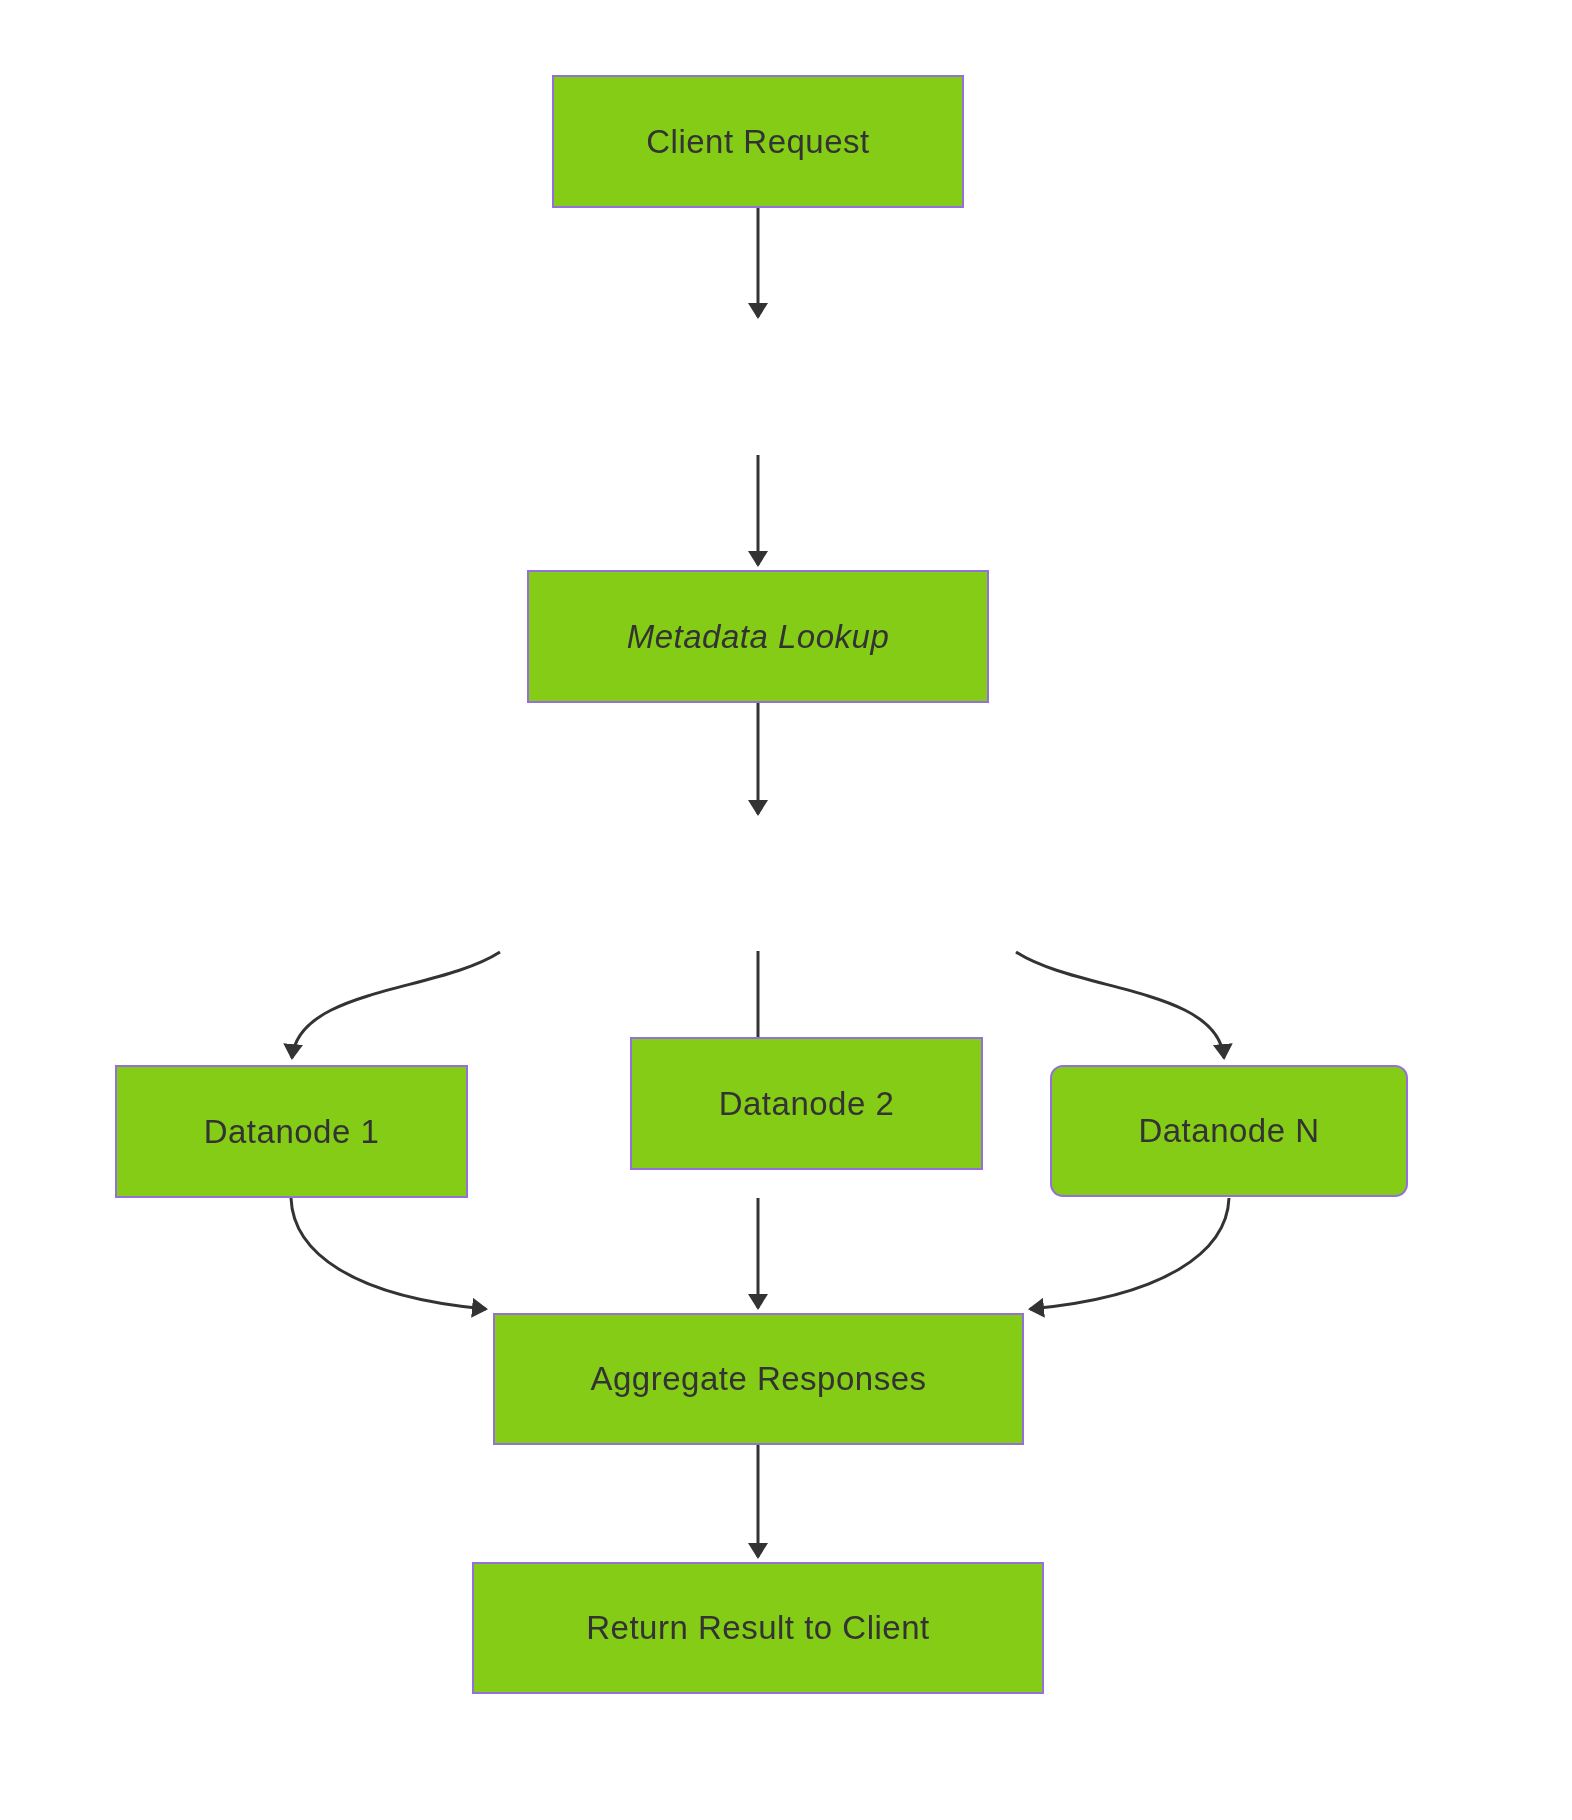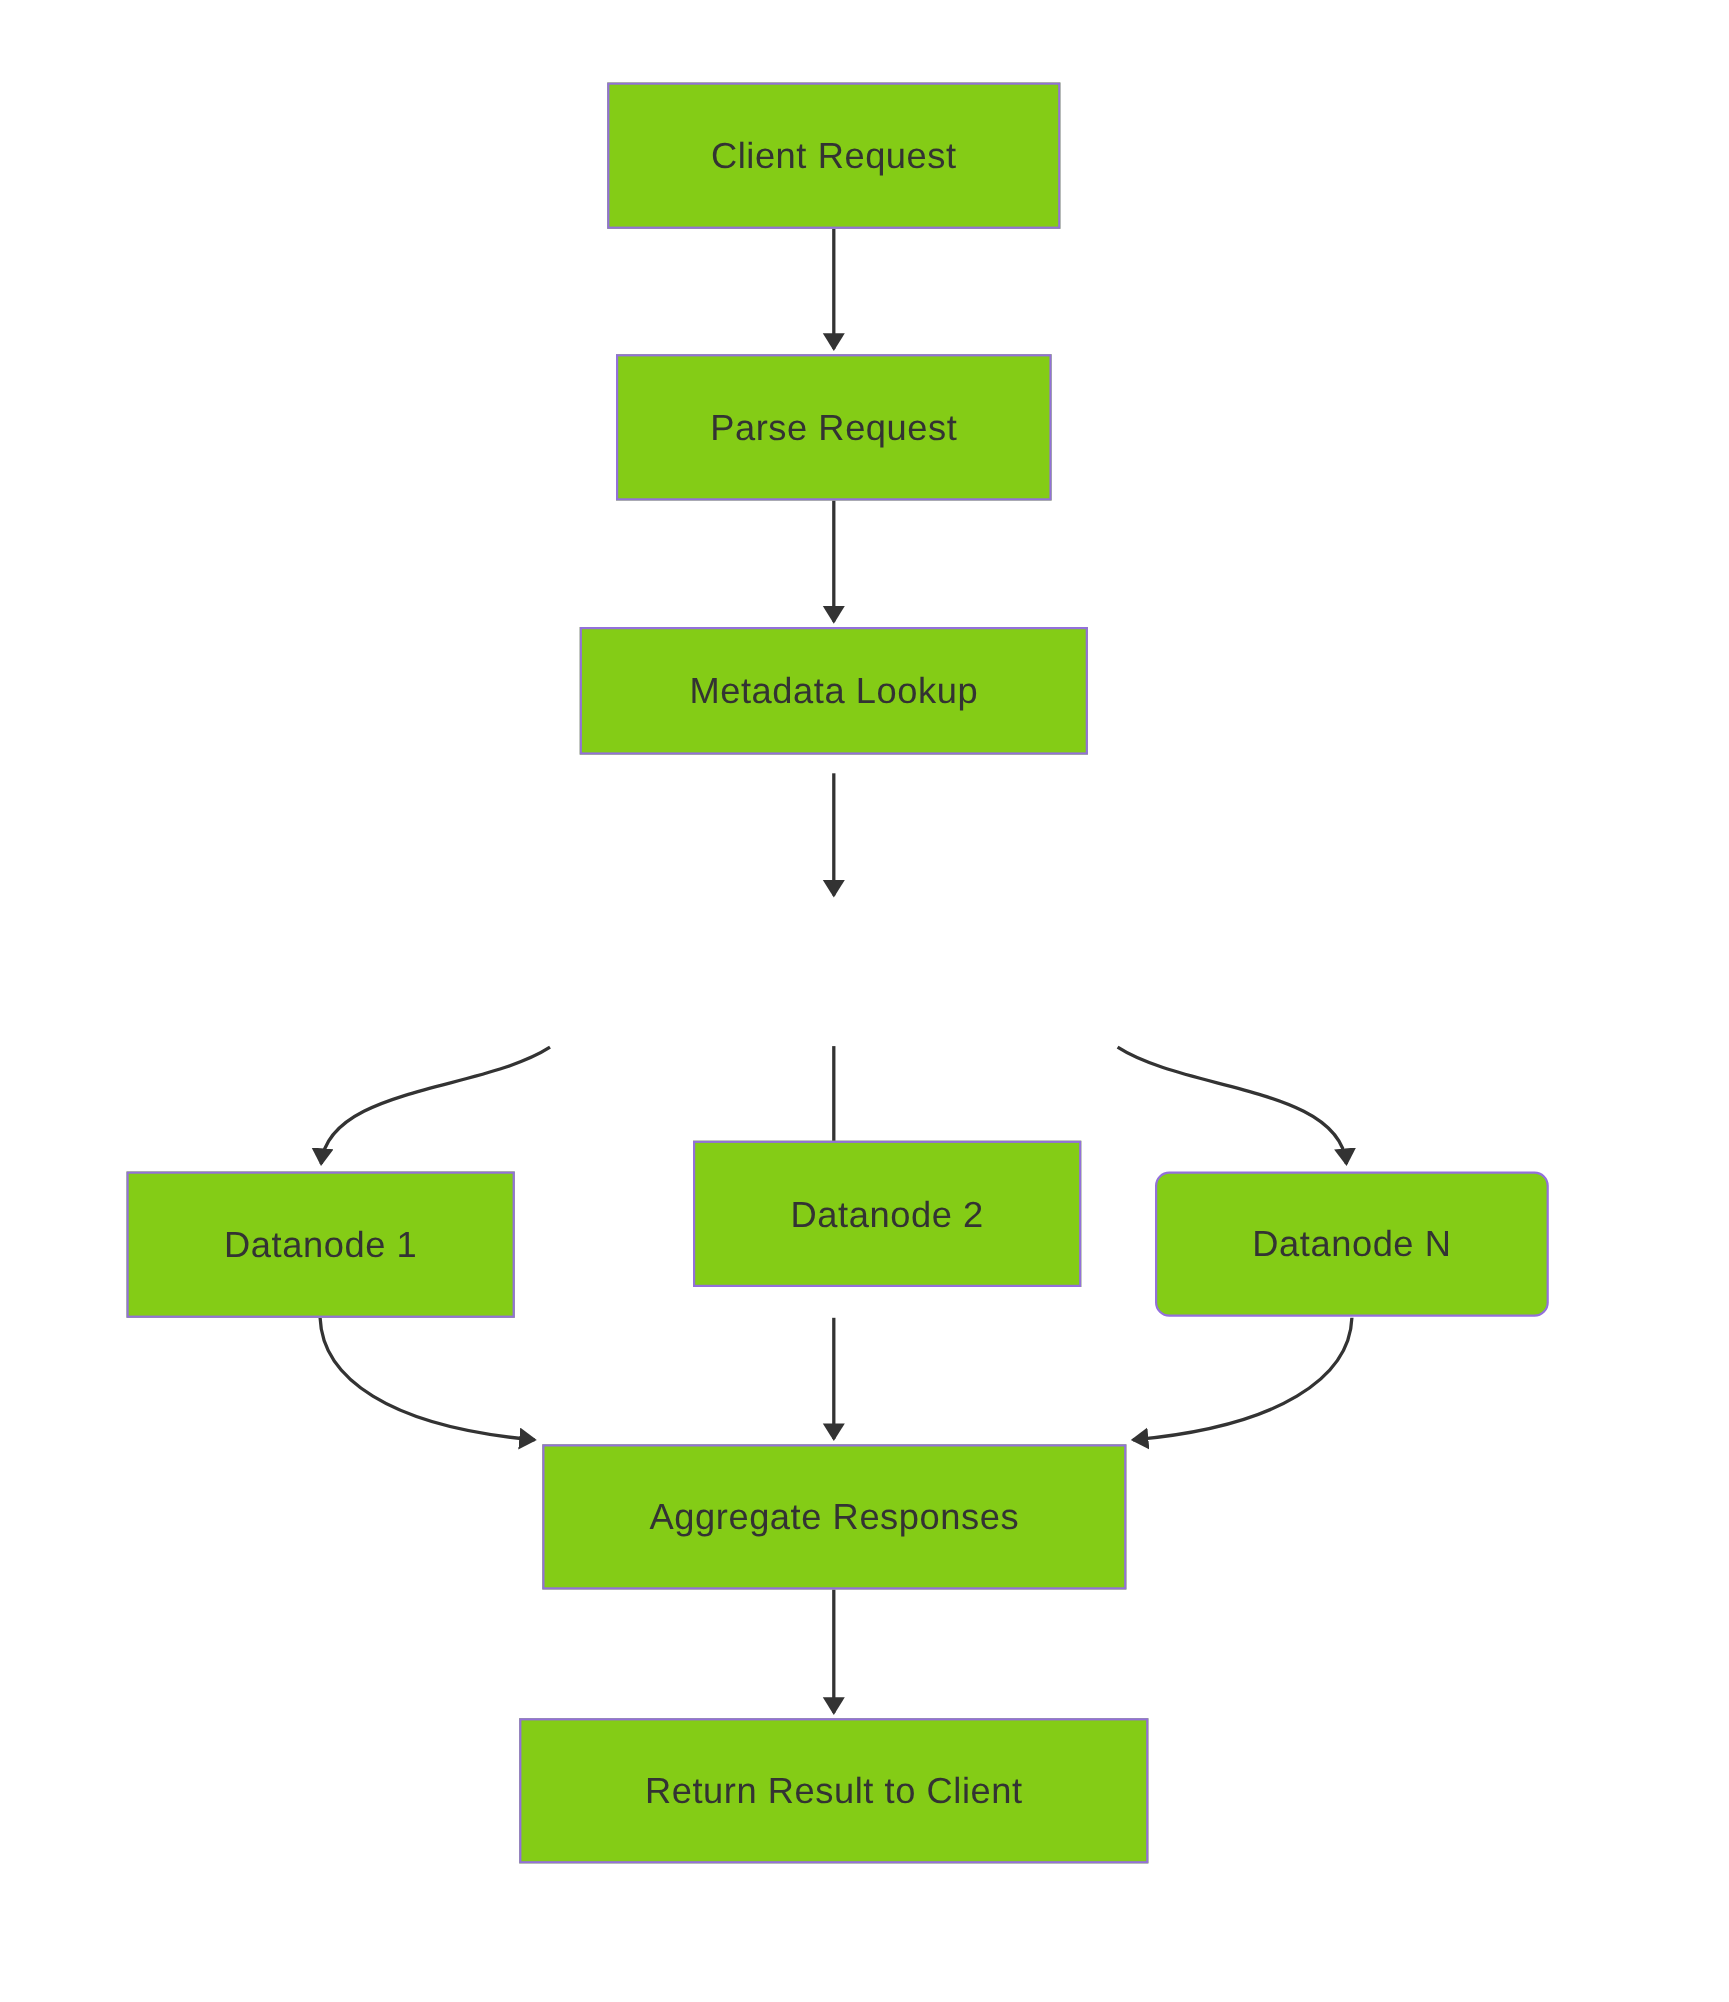--- a/index.html
+++ b/index.html
@@ -25,21 +25,21 @@
     display: flex;
     align-items: center;
     justify-content: center;
     text-align: center;
     font-size: 33px;
     color: #333333;
     letter-spacing: 0.5px;
   }
   #n-client   { left: 552px;  top: 75px;   width: 412px; height: 133px; }
   #n-parse    { left: 560px;  top: 322px;  width: 396px; height: 133px; }
-  #n-metadata { left: 527px;  top: 570px;  width: 462px; height: 116px; }
+  #n-metadata { left: 527px;  top: 570px;  width: 462px; height: 133px; font-style: italic; }
   #n-split    { left: 483px;  top: 819px;  width: 550px; height: 132px; }
   #n-d1       { left: 115px;  top: 1065px; width: 353px; height: 133px; }
   #n-d2       { left: 582px;  top: 1037px; width: 353px; height: 133px; margin-left: 48px; }
   #n-dn       { left: 1050px; top: 1065px; width: 358px; height: 132px; border-radius: 13px; }
   #n-agg      { left: 493px;  top: 1313px; width: 531px; height: 132px; }
   #n-ret      { left: 472px;  top: 1562px; width: 572px; height: 132px; }
 </style>
 </head>
 <body>
 
@@ -62,23 +62,20 @@
       <path d="M758 1198 L758 1308" marker-end="url(#arrowhead)"></path>
       <path d="M1229 1198 C1227 1252 1164 1297 1030 1309" marker-end="url(#arrowhead)"></path>
       <path d="M758 1445 L758 1557" marker-end="url(#arrowhead)"></path>
     </g>
   </svg>
 
   <div class="node" id="n-client">
     <span>Client Request</span>
   </div>
 
-  <div class="node" id="n-parse">
-    <span>Parse Request</span>
-  </div>
 
   <div class="node" id="n-metadata">
     <span>Metadata Lookup</span>
   </div>
 
 
   <div class="node" id="n-d1">
     <span>Datanode 1</span>
   </div>
 

